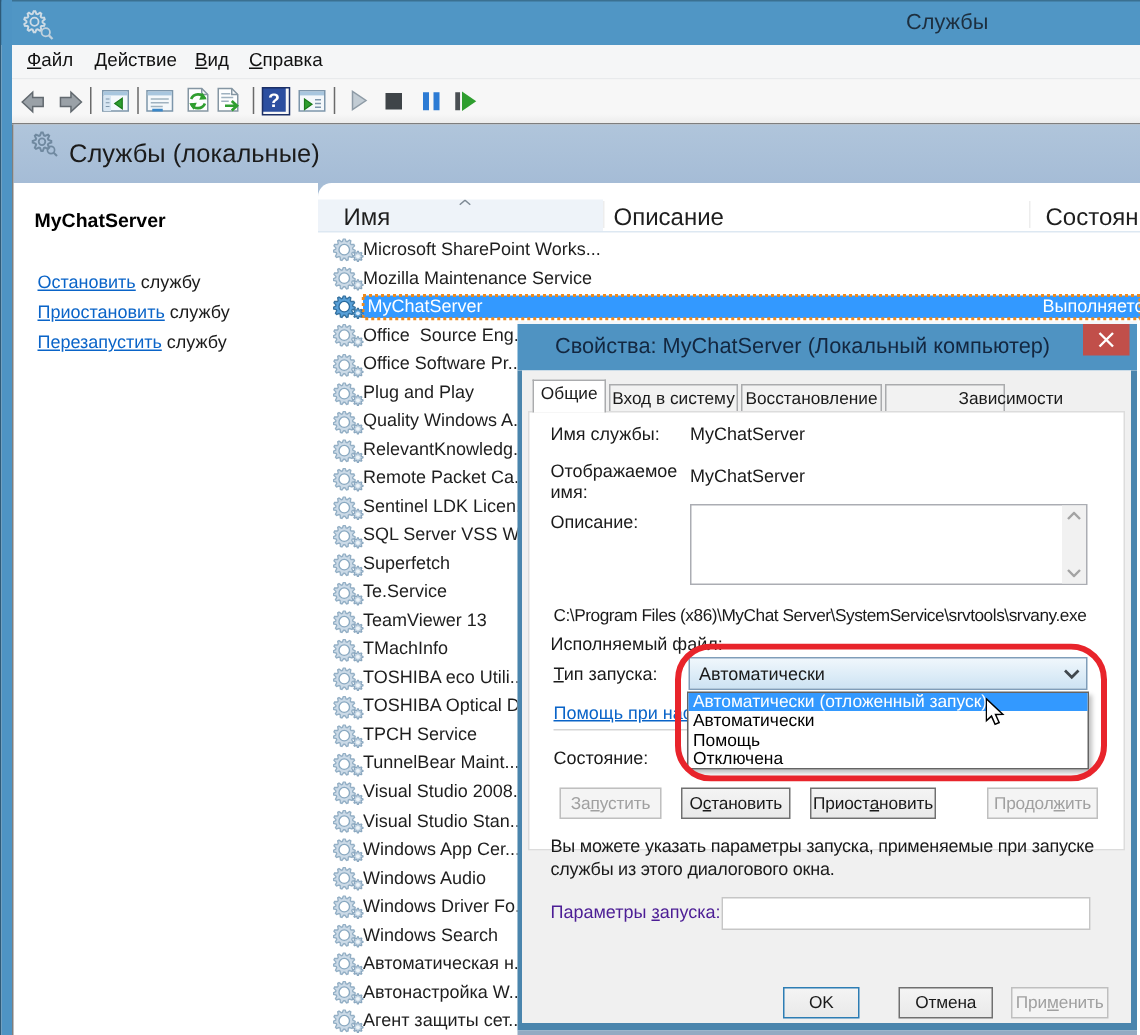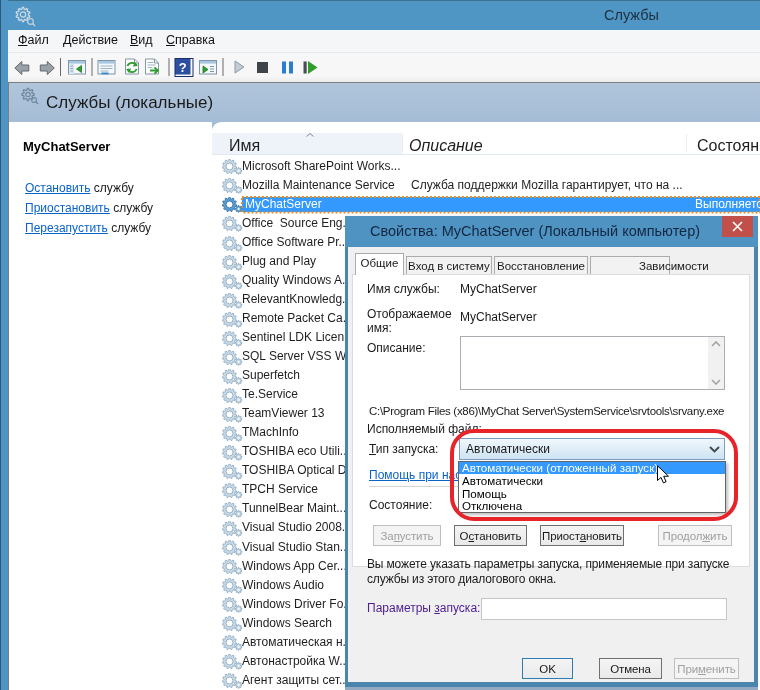--- a/index.html
+++ b/index.html
@@ -150,40 +150,39 @@
       </g>
       <g id="gearsel">
         <path d="M6.98 0.17 L8.02 0.17 L8.71 1.88 L9.49 2.11 L11.00 1.04 L11.87 1.61 L11.53 3.42 L12.06 4.03 L13.91 3.95 L14.34 4.90 L13.07 6.24 L13.19 7.04 L14.78 7.97 L14.63 9.00 L12.84 9.44 L12.50 10.18 L13.34 11.82 L12.66 12.61 L10.92 12.01 L10.23 12.45 L10.05 14.29 L9.05 14.58 L7.91 13.14 L7.09 13.14 L5.95 14.58 L4.95 14.29 L4.77 12.45 L4.08 12.01 L2.34 12.61 L1.66 11.82 L2.50 10.18 L2.16 9.44 L0.37 9.00 L0.22 7.97 L1.81 7.04 L1.93 6.24 L0.66 4.90 L1.09 3.95 L2.94 4.03 L3.47 3.42 L3.13 1.61 L4.00 1.04 L5.51 2.11 L6.29 1.88 Z" fill="#58a0d8" stroke="#35719f" stroke-width="0.9"></path>
         <circle cx="7.5" cy="7.45" r="3.5" fill="#fff" stroke="#2a6a9e" stroke-width="0.9"></circle>
         <path d="M16.27 8.52 L16.93 8.52 L17.30 9.60 L17.73 9.78 L18.76 9.27 L19.23 9.74 L18.72 10.77 L18.90 11.20 L19.98 11.57 L19.98 12.23 L18.90 12.60 L18.72 13.03 L19.23 14.06 L18.76 14.53 L17.73 14.02 L17.30 14.20 L16.93 15.28 L16.27 15.28 L15.90 14.20 L15.47 14.02 L14.44 14.53 L13.97 14.06 L14.48 13.03 L14.30 12.60 L13.22 12.23 L13.22 11.57 L14.30 11.20 L14.48 10.77 L13.97 9.74 L14.44 9.27 L15.47 9.78 L15.90 9.60 Z" fill="#58a0d8" stroke="#35719f" stroke-width="0.8"></path>
         <circle cx="16.6" cy="11.9" r="1.3" fill="#d8eafa"></circle>
       </g>
     </defs>
   </svg>
   <div class="hdr" style="left:17px;">Имя</div>
-  <div class="hdr" style="left:197px;font-style:italic;">Описание</div>
+  <div class="hdr" style="left:197px;">Описание</div>
   <div class="hdr" style="left:485px;">Состояние</div>
   <svg class="abs" style="left:94px;top:11px" width="8" height="4" viewBox="0 0 8 4">
         <path d="M0.5 3.5 L4 0.5 L7.5 3.5" fill="none" stroke="#7e8a94" stroke-width="1"></path>
       </svg>
   <div class="abs" style="left:190px;top:12px;width:1px;height:18px;background:#ededed"></div>
   <div class="abs" style="left:474px;top:12px;width:1px;height:18px;background:#ededed"></div>
       <div class="abs" style="left:0px;top:32px;width:548px;height:1px;background:#dde8f2;"></div>
   <div class="row" style="top:34.90px">
         <svg width="21" height="17" viewBox="0 0 21 17">
           <use href="#gear"></use>
         </svg>
         <span class="nm">Microsoft SharePoint Works...</span>
       </div>
   <div class="row" style="top:53.93px">
         <svg width="21" height="17" viewBox="0 0 21 17">
           <use href="#gear"></use>
         </svg>
         <span class="nm">Mozilla Maintenance Service</span>
-        <span class="ds">Служба поддержки Mozilla гарантирует, что на ...</span>
       </div>
   <div class="row rowsel" style="top:72.96px">
         <div class="selband"></div>
         <svg class="focusrect" style="left:29px;top:0.9px;width:520px;height:18px" viewBox="0 0 520 18">
           <rect x="1" y="1" width="518" height="15.5" fill="none" stroke="#ee8a1c" stroke-width="2" stroke-dasharray="2 2"></rect>
         </svg>
         <svg width="21" height="17" viewBox="0 0 21 17">
           <use href="#gearsel"></use>
         </svg>
         <span class="nm" style="top:2px;left:33px">MyChatServer</span>

